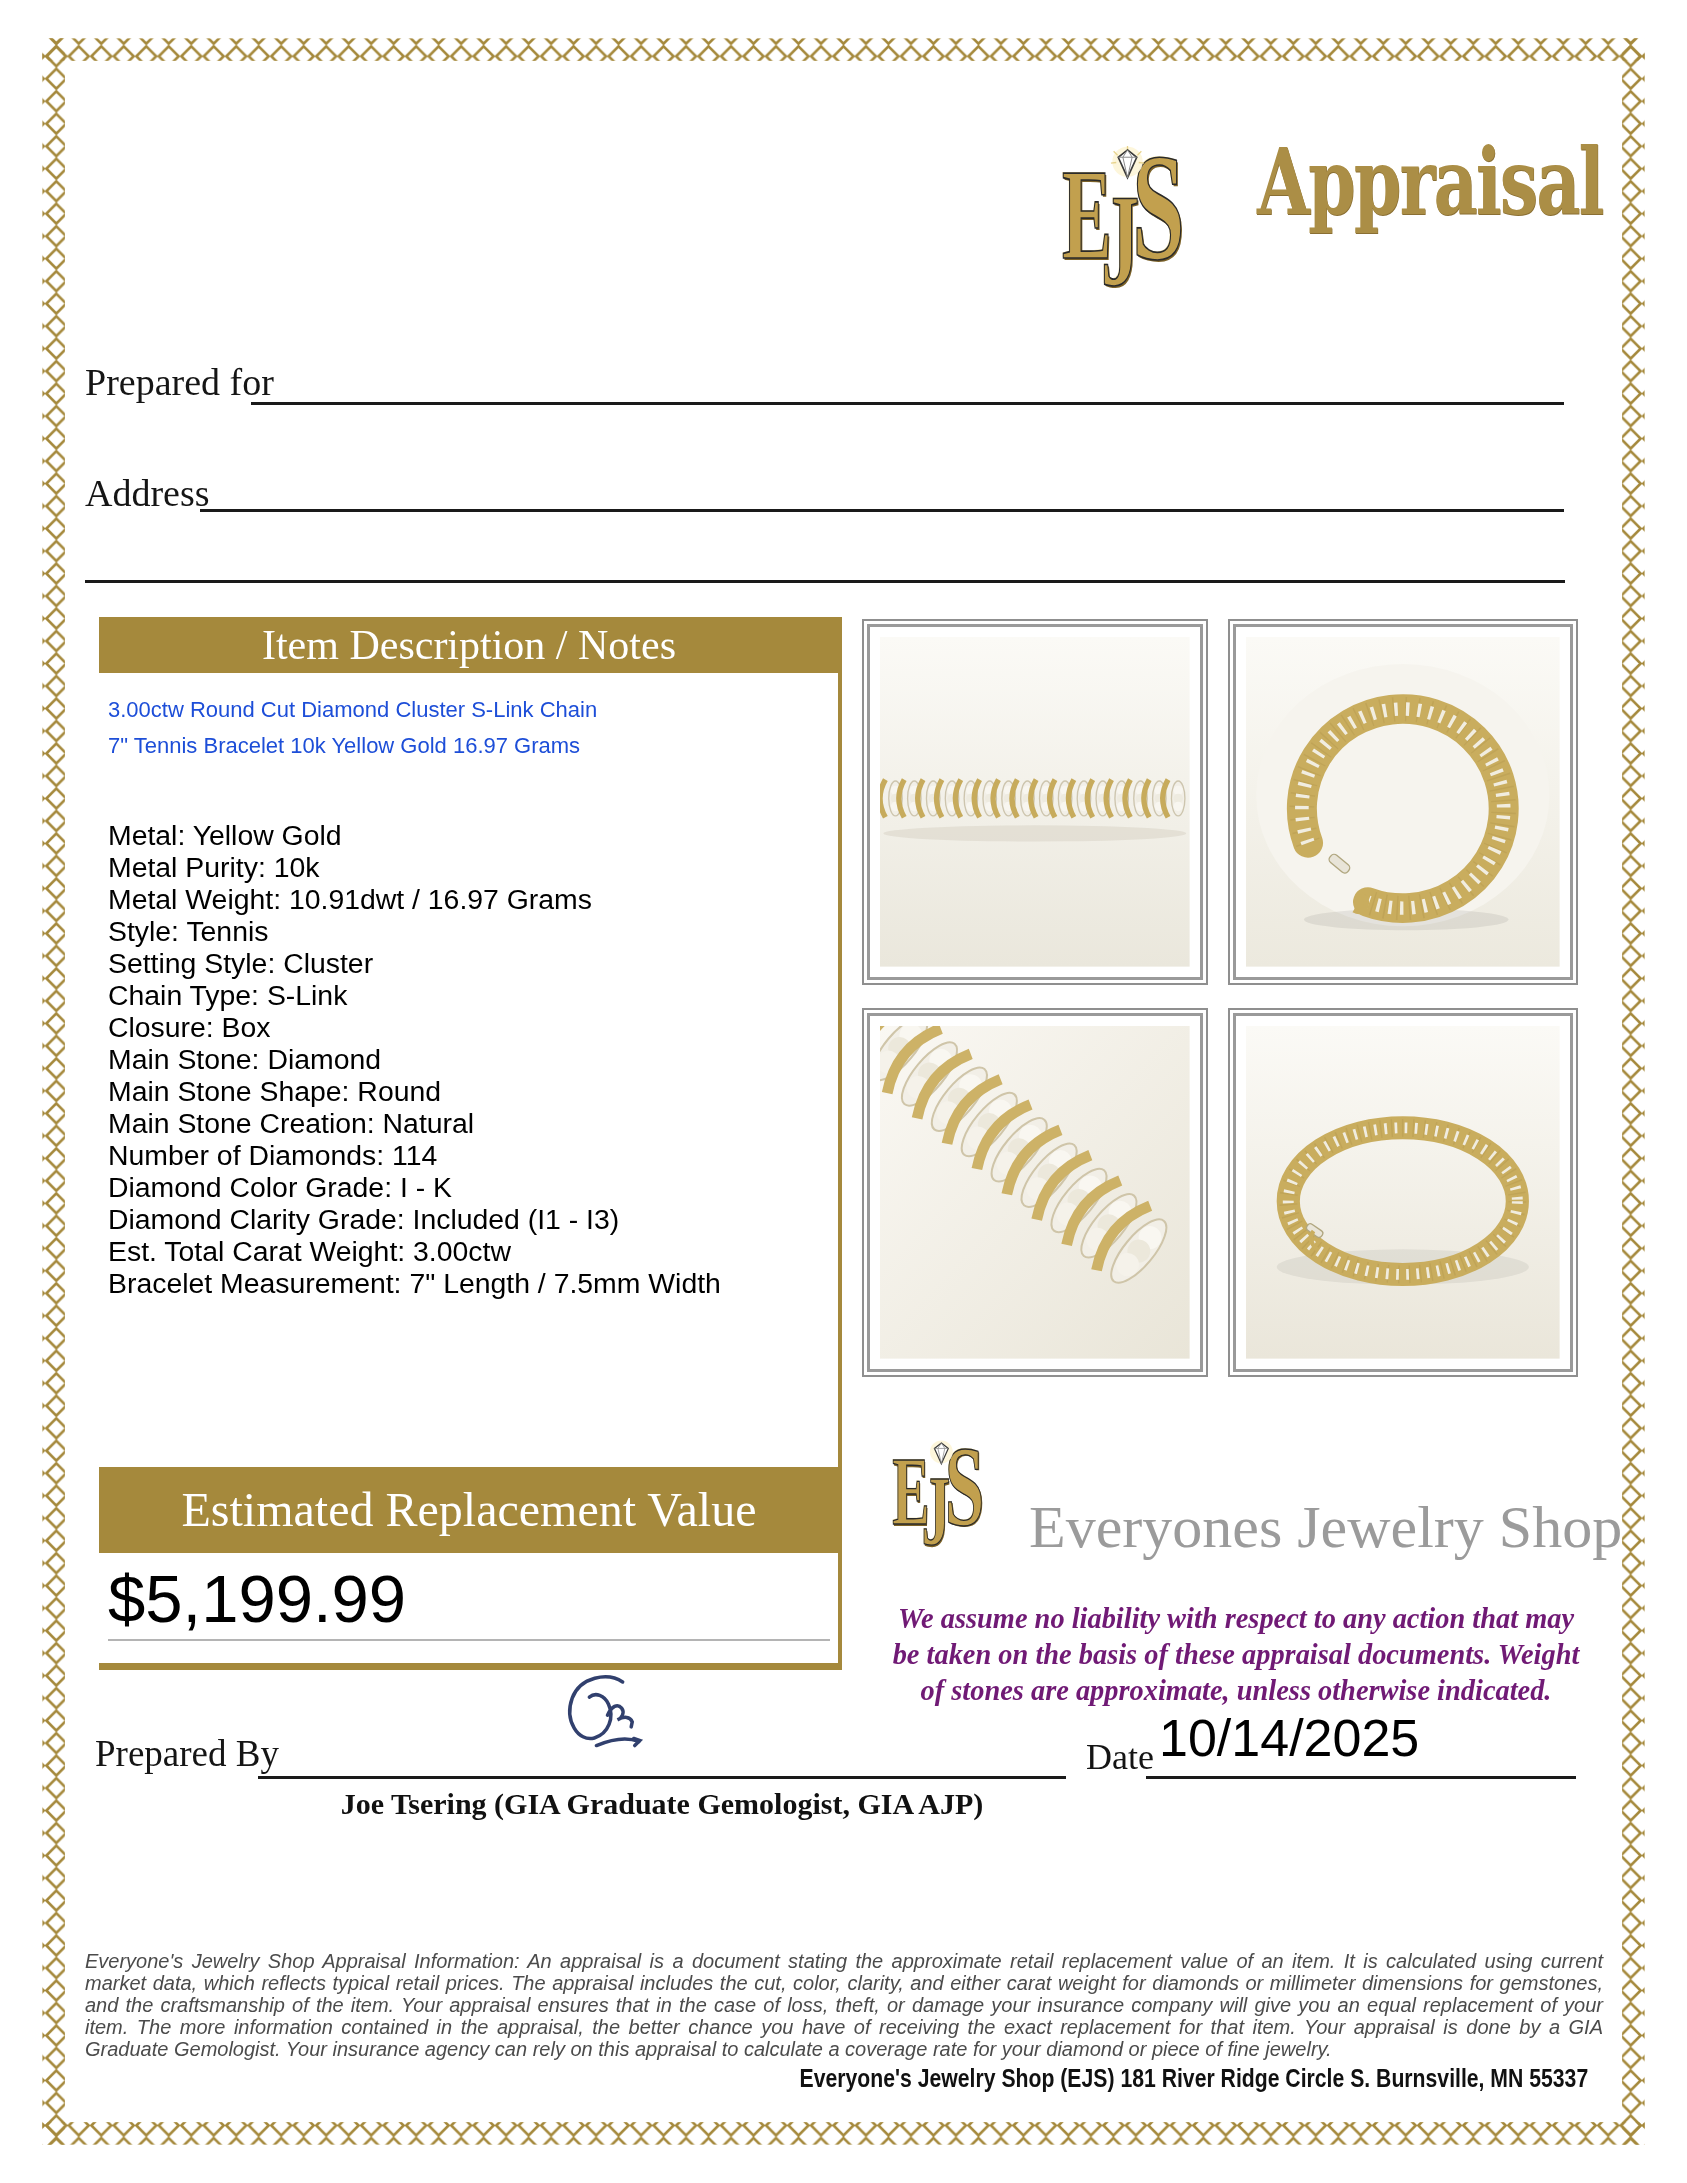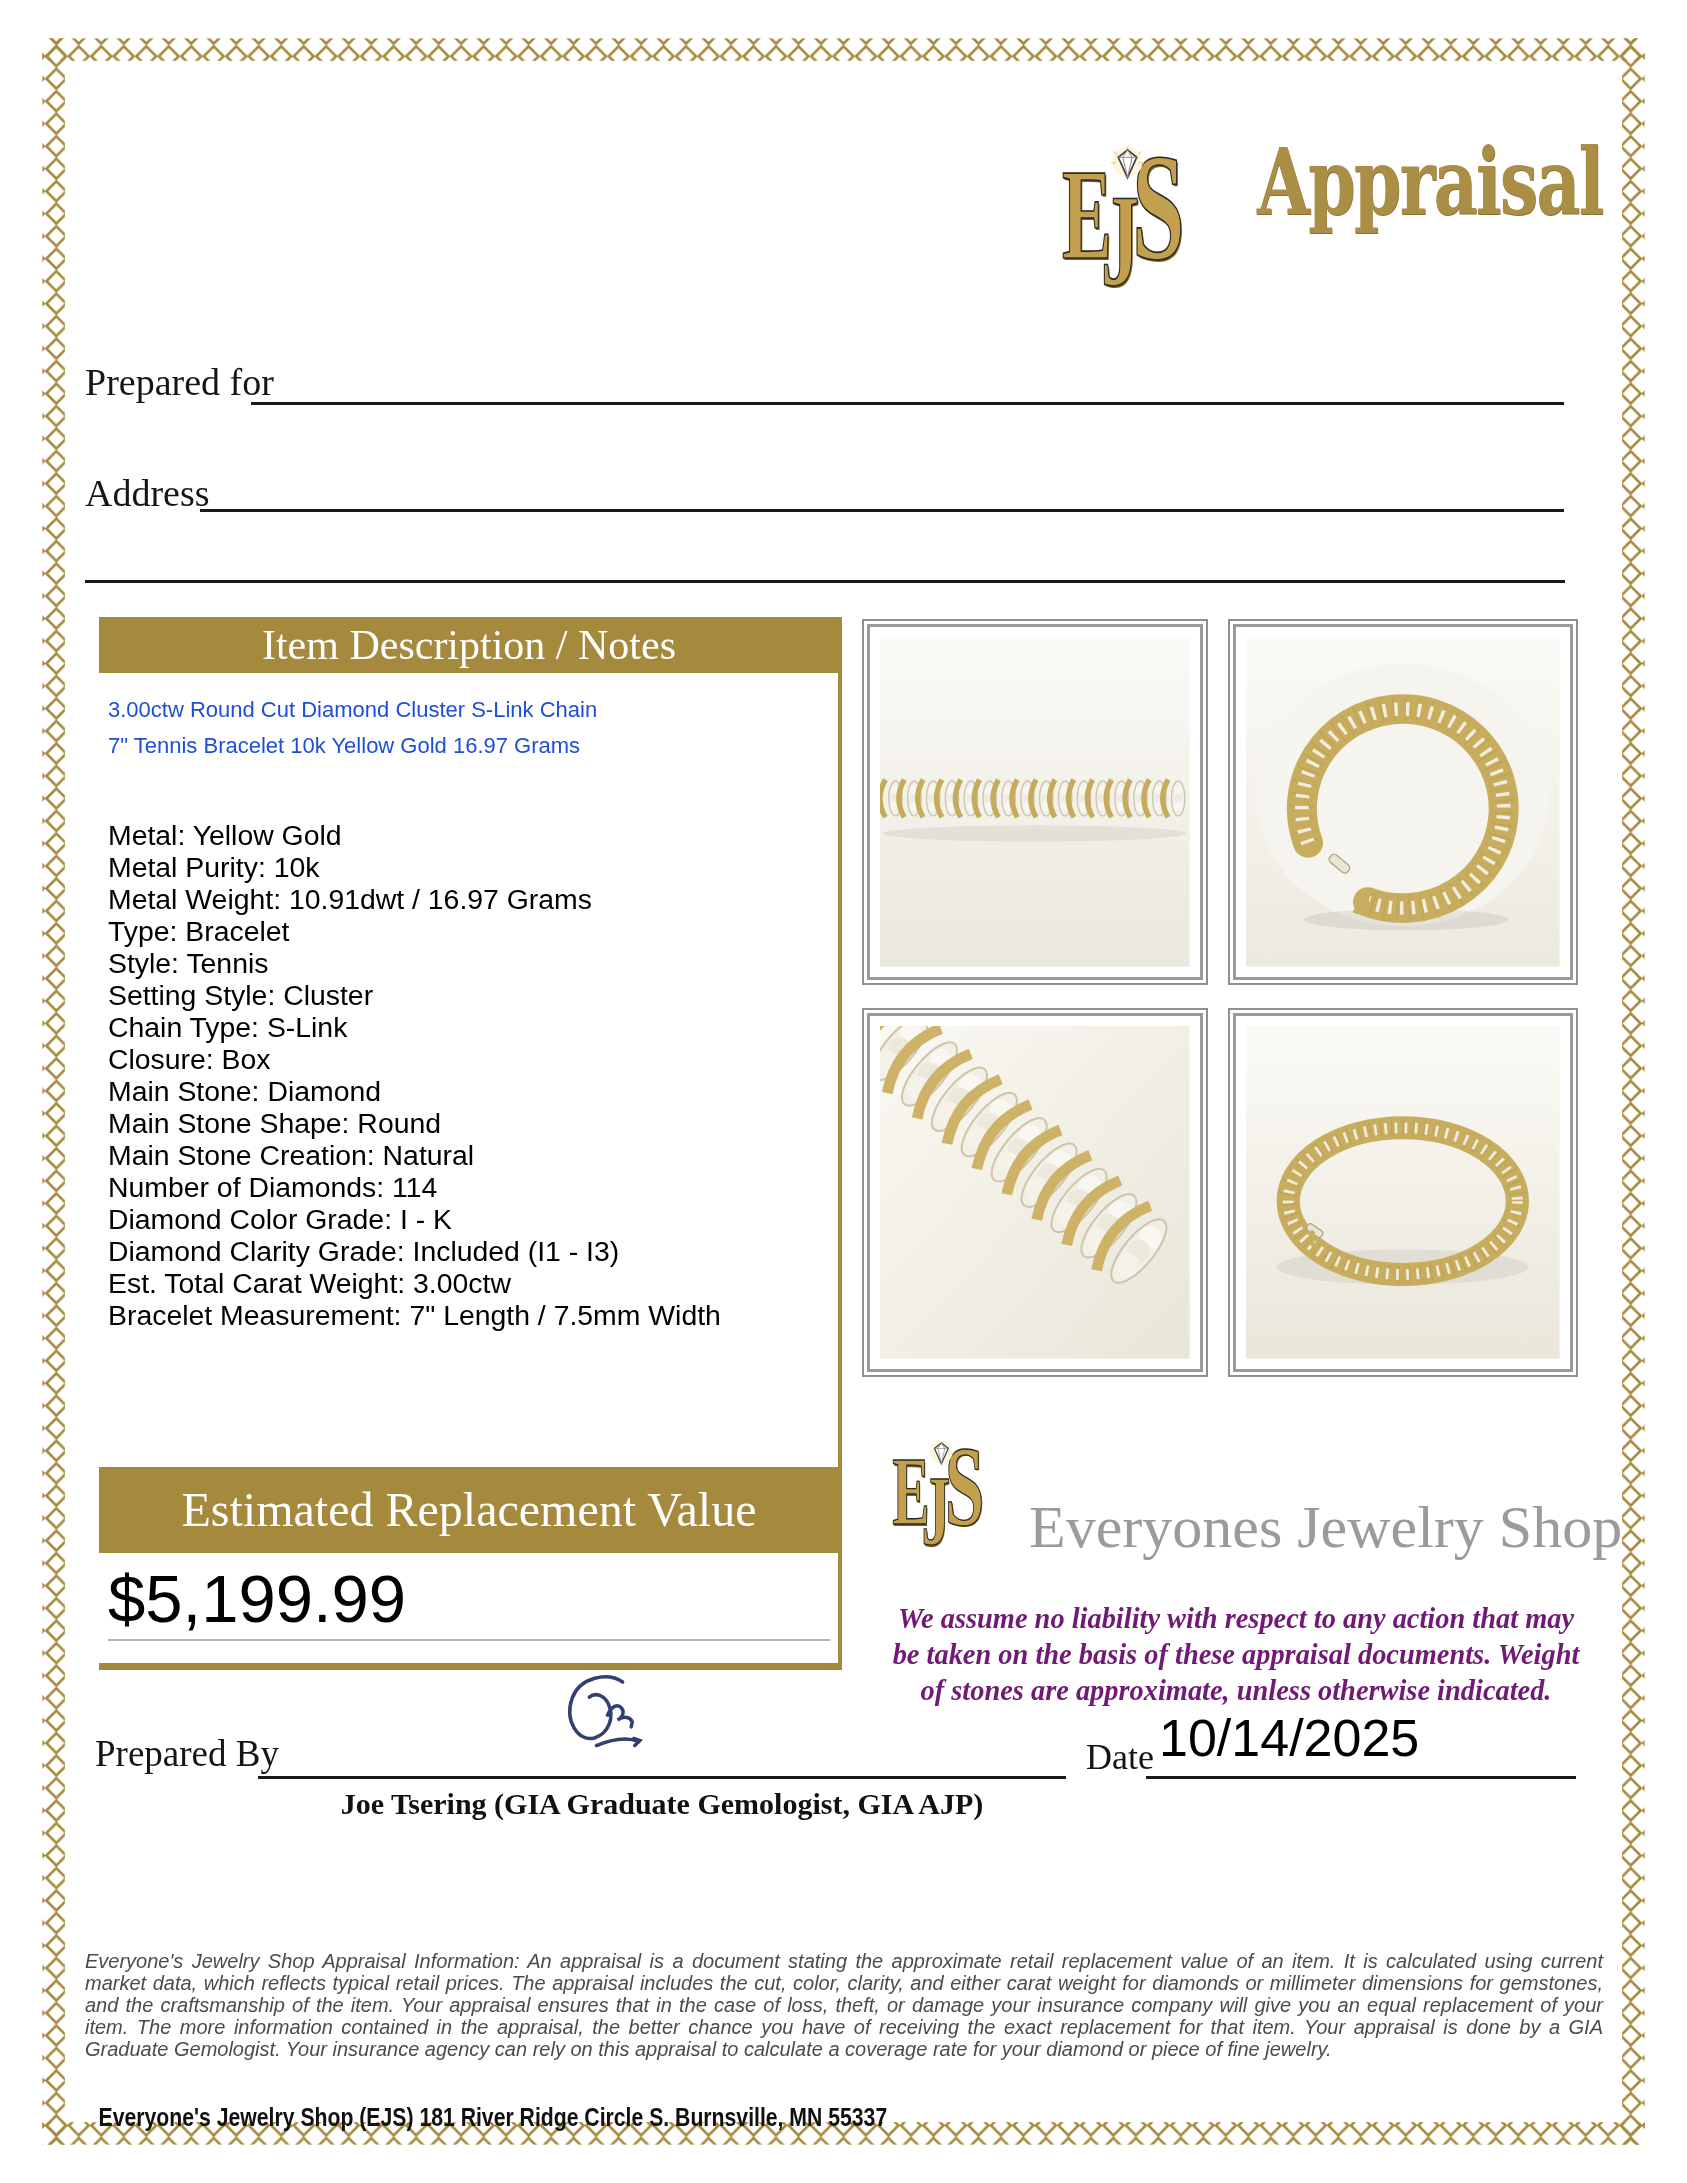--- a/index.html
+++ b/index.html
@@ -63,21 +63,21 @@
      font-weight:700;font-size:30px;line-height:1.2;color:#111;}
   .date-value{position:absolute;left:1159px;top:1712px;font-family:"Liberation Sans",sans-serif;
      font-size:52px;line-height:1;color:#000;}
 
   .recommendation{position:absolute;left:86px;top:1852px;width:1515px;text-align:center;
      font-style:italic;font-weight:700;font-size:30px;line-height:38px;color:#161616;}
 
   .fine-print{position:absolute;left:85px;top:1950px;width:1518px;text-align:justify;
      font-family:"Liberation Sans",sans-serif;font-style:italic;font-size:20px;line-height:22px;color:#4b4b4b;}
 
-  .footer{position:absolute;left:0;top:2063px;width:1687px;text-align:left;margin-top:39px;}
+  .footer{position:absolute;left:0;top:2063px;width:1687px;text-align:right;}
   .footer span{display:inline-block;font-family:"Liberation Sans",sans-serif;font-weight:700;
      font-size:26.5px;color:#111;transform:scaleX(.8);transform-origin:center;}
 </style>
 </head>
 <body>
 
 <div id="page">
 
   <svg class="border-svg" width="1687" height="2183" viewBox="0 0 2550 3300" aria-hidden="true">
     <defs>
@@ -126,21 +126,20 @@
 
   <div class="summary">
     <div class="summary-line">3.00ctw Round Cut Diamond Cluster S-Link Chain</div>
     <div class="summary-line">7" Tennis Bracelet 10k Yellow Gold 16.97 Grams</div>
   </div>
 
   <div class="attrs">
     <div class="attr-line">Metal: Yellow Gold</div>
     <div class="attr-line">Metal Purity: 10k</div>
     <div class="attr-line">Metal Weight: 10.91dwt / 16.97 Grams</div>
-    <div class="attr-line">Type: Bracelet</div>
     <div class="attr-line">Style: Tennis</div>
     <div class="attr-line">Setting Style: Cluster</div>
     <div class="attr-line">Chain Type: S-Link</div>
     <div class="attr-line">Closure: Box</div>
     <div class="attr-line">Main Stone: Diamond</div>
     <div class="attr-line">Main Stone Shape: Round</div>
     <div class="attr-line">Main Stone Creation: Natural</div>
     <div class="attr-line">Number of Diamonds: 114</div>
     <div class="attr-line">Diamond Color Grade: I - K</div>
     <div class="attr-line">Diamond Clarity Grade: Included (I1 - I3)</div>

